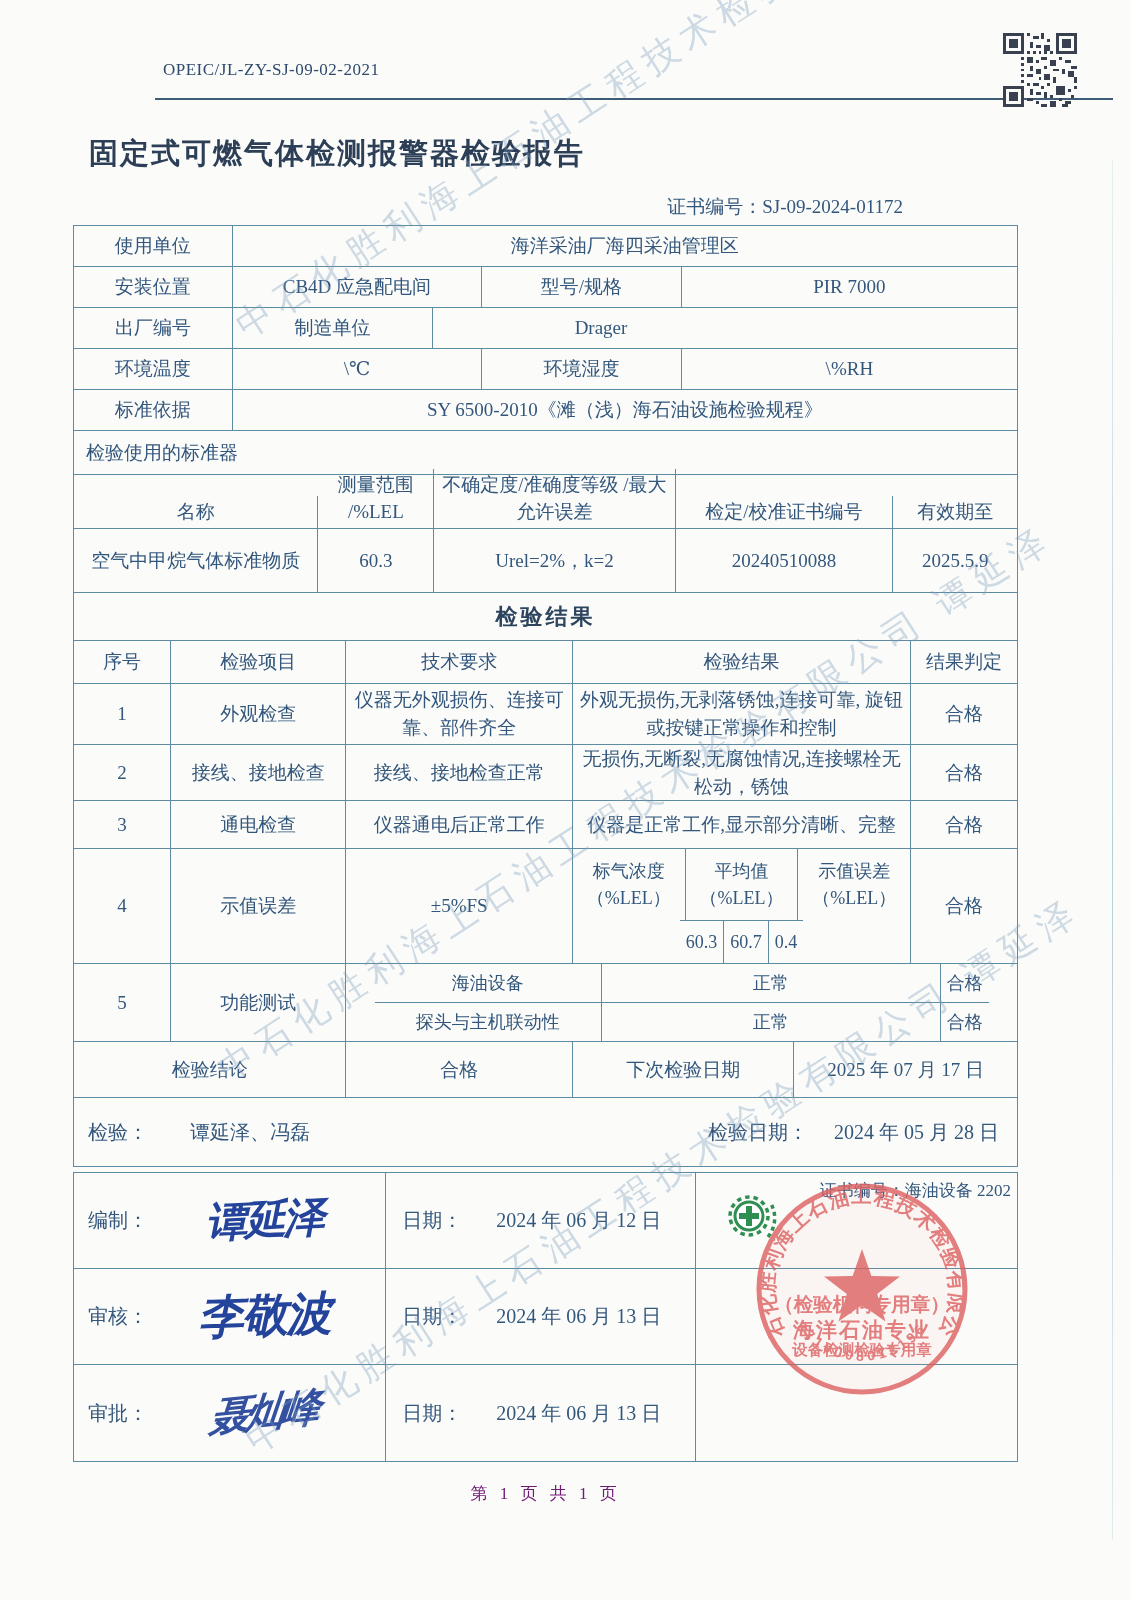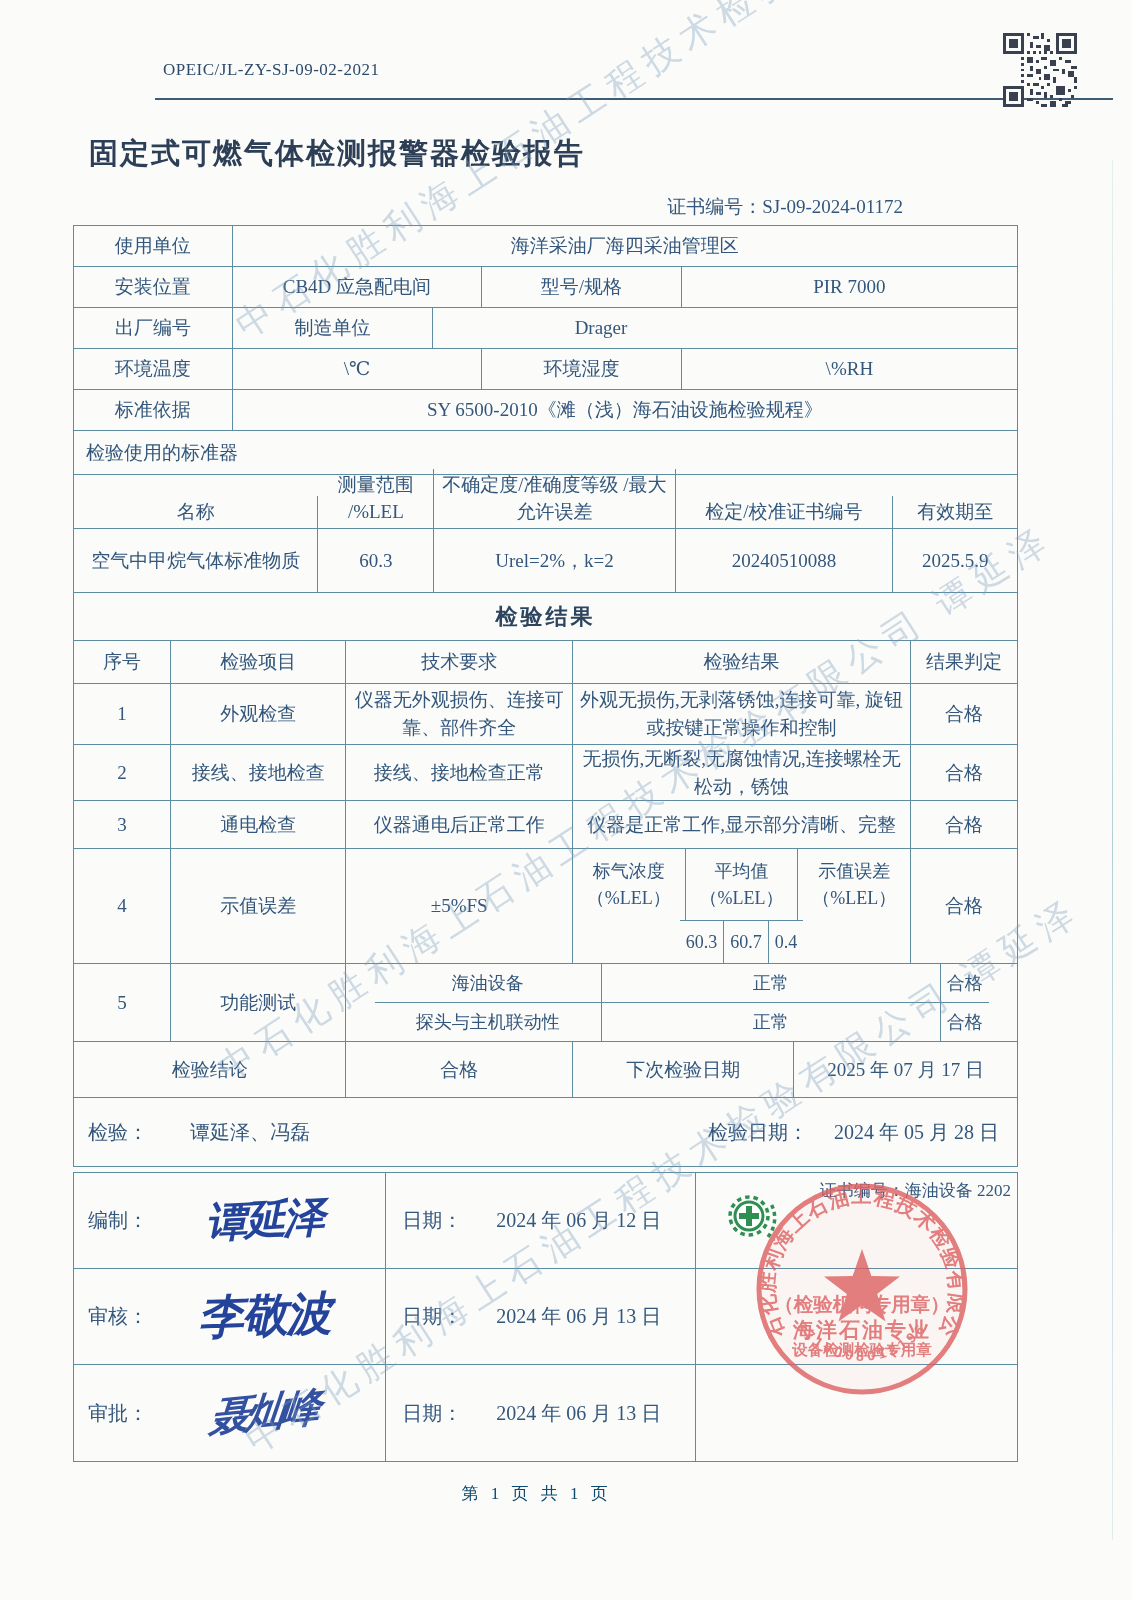--- a/index.html
+++ b/index.html
@@ -10,22 +10,22 @@
     color:#33567c;
     --bd:#5d8ba1;
     --ink:#33567c;
   }
   .doc-code{position:absolute;left:163px;top:60px;font-size:17px;letter-spacing:.5px;color:#2e4a6b;}
   .head-rule{position:absolute;left:155px;top:98px;width:958px;height:2px;background:#3f5c77;}
   .doc-title{position:absolute;left:89px;top:134px;width:945px;text-align:left;
     font-family:"Liberation Sans","DejaVu Sans",sans-serif;font-weight:700;
     font-size:29px;letter-spacing:2px;color:#2d3f57;}
   .cert-line{position:absolute;left:73px;top:194px;width:830px;text-align:right;font-size:19px;color:#33567c;}
-  .footer-text{position:absolute;left:64px;top:1482px;width:945px;text-align:center;
-    font-size:17px;letter-spacing:4px;color:#0c4a6e;}
+  .footer-text{position:absolute;left:73px;top:1482px;width:945px;text-align:center;
+    font-size:17px;letter-spacing:4px;color:#701a75;}
 
   
   .wm{position:absolute;white-space:nowrap;z-index:5;pointer-events:none;
     font-family:"Liberation Sans","DejaVu Sans",sans-serif;
     font-size:36px;letter-spacing:8px;color:rgba(125,155,185,.36);
     transform:rotate(-33deg);transform-origin:left center;}
 
   
   .tbl{position:absolute;left:73px;width:945px;border:1px solid var(--bd);box-sizing:border-box;z-index:1;}
   .row{display:flex;border-bottom:1px solid var(--bd);box-sizing:border-box;}

